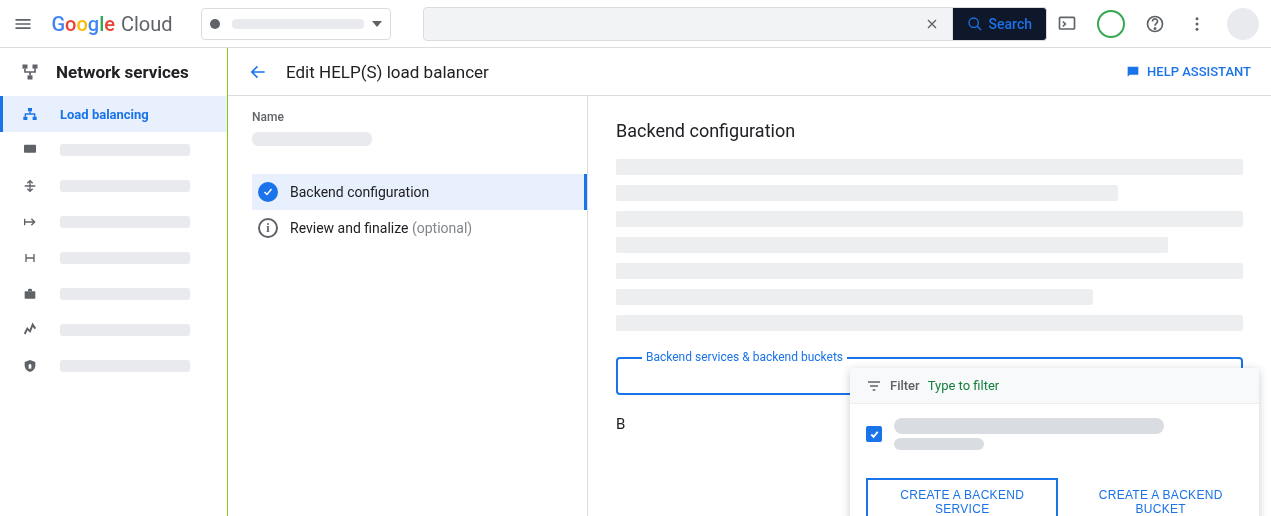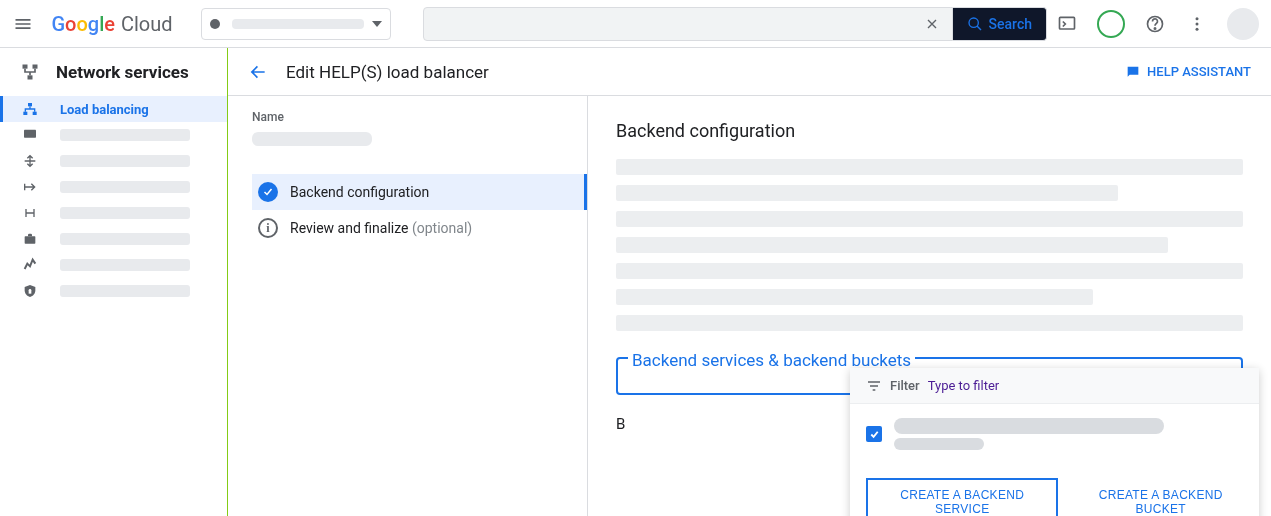--- a/index.html
+++ b/index.html
@@ -23,21 +23,21 @@
   .header-right { margin-left: auto; display: flex; align-items: center; gap: 18px; color: #5f6368; }
   .header-icon { width: 24px; height: 24px; display: flex; align-items: center; justify-content: center; cursor: pointer; }
   .avatar { width: 32px; height: 32px; border-radius: 50%; background: #e8eaed; }
   .ring { width: 28px; height: 28px; border: 2px solid #34a853; border-radius: 50%; }
 
   
   .body { display: flex; height: calc(100% - 48px); }
   .sidebar { width: 228px; border-right: 1px solid #84cc16; display: flex; flex-direction: column; font-weight: bold; }
   .sidebar-header { display: flex; align-items: center; gap: 16px; height: 48px; padding: 0 20px; font-size: 17px; color: #202124; }
   .sidebar-items { flex: 1; overflow: auto; }
-  .sidebar-item { display: flex; align-items: center; gap: 20px; height: 26px; padding: 0 20px; font-size: 13px; color: #5f6368; cursor: pointer; }
+  .sidebar-item { display: flex; align-items: center; gap: 20px; height: 36px; padding: 0 20px; font-size: 13px; color: #5f6368; cursor: pointer; }
   .sidebar-item.active { background: #e8f0fe; color: #1a73e8; border-left: 3px solid #1a73e8; padding-left: 17px; }
   .sidebar-item .ph { flex: 1; height: 12px; background: #e8eaed; border-radius: 3px; max-width: 130px; }
   .side-icon { width: 20px; height: 20px; display: flex; align-items: center; justify-content: center; }
 
   
   .main { flex: 1; display: flex; flex-direction: column; }
   .page-header { display: flex; align-items: center; height: 48px; padding: 0 20px; border-bottom: 1px solid #dadce0; }
   .back-arrow { color: #1a73e8; margin-right: 18px; cursor: pointer; }
   .page-title { font-size: 17px; color: #202124; }
   .help-assistant { margin-left: auto; display: flex; align-items: center; gap: 6px; color: #1a73e8; font-weight: 500; font-size: 13px; }
@@ -53,21 +53,21 @@
   .step .info-ic { width: 20px; height: 20px; border: 2px solid #5f6368; border-radius: 50%; display: flex; align-items: center; justify-content: center; color: #5f6368; font-weight: bold; font-size: 12px; flex-shrink: 0; font-family: serif; }
   .step .optional { color: #80868b; }
 
   .right-col { flex: 1; padding: 24px 28px; overflow: auto; }
   .right-col h2 { font-size: 18px; font-weight: 400; color: #202124; margin-bottom: 18px; }
   .ph-line { height: 16px; background: #eceef0; border-radius: 2px; margin-bottom: 10px; }
   .ph-line.w1 { width: 100%; } .ph-line.w2 { width: 80%; } .ph-line.w3 { width: 88%; }
   .ph-line.w4 { width: 76%; }
 
   .dropdown-fieldset { margin-top: 26px; border: 2px solid #1a73e8; border-radius: 4px; position: relative; height: 38px; }
-  .dropdown-legend { position: absolute; top: -9px; left: 10px; background: #fff; padding: 0 4px; font-size: 17px; color: #1a73e8; }
+  .dropdown-legend { position: absolute; top: -9px; left: 24px; background: #fff; padding: 0 4px; font-size: 12px; color: #1a73e8; }
 
   .section-title-hidden { font-size: 15px; color: #202124; margin-top: 20px; }
 
   
   .popup { position: absolute; left: 622px; right: 12px; top: 272px; background: #fff; box-shadow: 0 2px 10px rgba(0,0,0,0.2); border-radius: 2px; z-index: 20; display: flex; flex-direction: column; }
   .popup-filter { display: flex; align-items: center; gap: 8px; height: 36px; padding: 0 16px; border-bottom: 1px solid #eceef0; color: #5f6368; font-size: 13px; background: #f8f9fa; }
   .popup-body { padding: 14px 16px; }
   .popup-row { display: flex; align-items: center; gap: 12px; }
   .cb { width: 16px; height: 16px; background: #1a73e8; border-radius: 2px; display: flex; align-items: center; justify-content: center; color: #fff; flex-shrink: 0; }
   .popup-row .lines { display: flex; flex-direction: column; gap: 4px; }
@@ -285,21 +285,21 @@
 
         <div class="section-title-hidden">B</div>
       </div>
 
       <div class="popup">
         <div class="popup-filter">
           <svg width="16" height="16" viewBox="0 0 24 24" fill="#5f6368">
               <path d="M3 5h18v2H3zM6 11h12v2H6zM10 17h4v2h-4z"></path>
             </svg>
           <span style="font-weight:500">Filter</span>
-          <span style="color:#4c1d95">Type to filter</span>
+          <span style="color:#15803d">Type to filter</span>
         </div>
         <div class="popup-body">
           <div class="popup-row">
             <span class="cb">
               <svg width="11" height="11" viewBox="0 0 24 24" fill="none" stroke="#fff" stroke-width="4">
                   <path d="M5 12l5 5 9-11"></path>
                 </svg>
             </span>
             <div class="lines">
               <div class="l1"></div>

